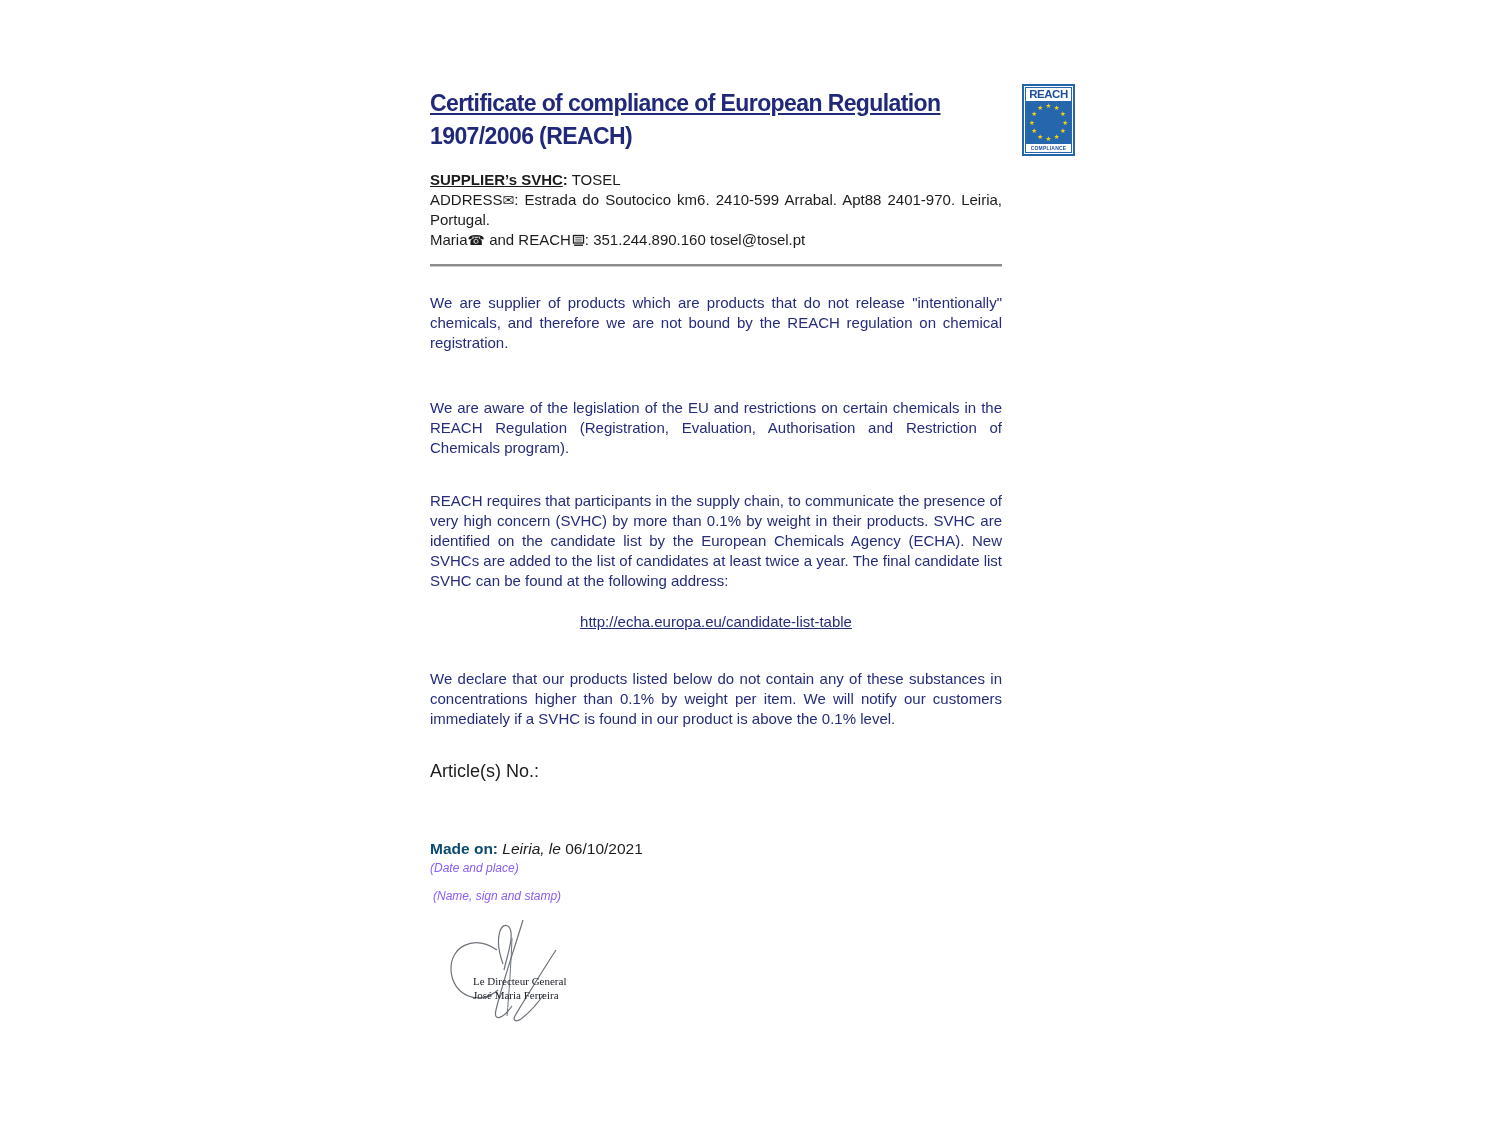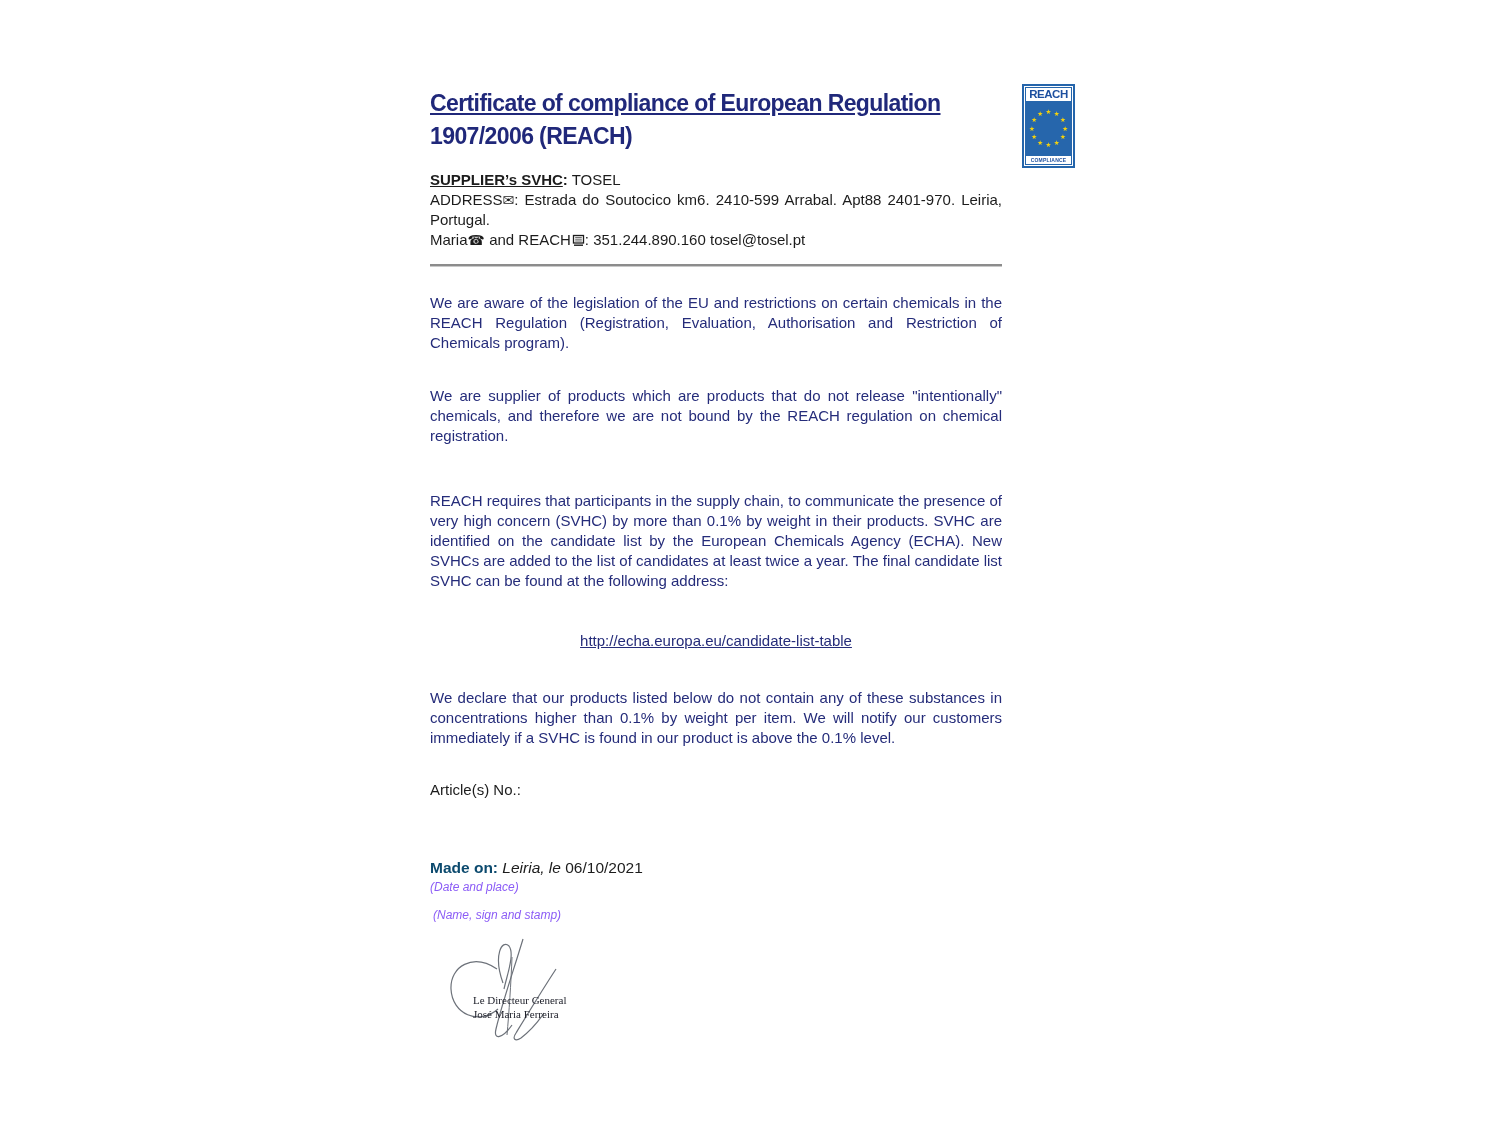--- a/index.html
+++ b/index.html
@@ -23,42 +23,42 @@
   .b { font-weight:bold; }
   .uni-icon { font-family:"DejaVu Sans", sans-serif; font-size:14px; }
   .monitor-svg { vertical-align:-2px; margin-left:1px; }
 
   .rule { height:3px; background:#8c8c8c; border-bottom:1px solid #c9c9c9;
           margin-bottom:26px; }
 
   .para { color:#252c7a; font-size:15px; line-height:20px; text-align:justify; }
   .p1 { margin-bottom:33px; }
   .p2 { margin-bottom:45px; }
-  .p3 { margin-bottom:41px; }
+  .p3 { margin-bottom:22px; }
   .p4 { margin-bottom:32px; }
   .linkline { text-align:center; margin-bottom:38px; }
   .linkline a { color:#252c7a; font-size:15px; text-decoration:underline; cursor:pointer; }
 
-  .article { color:#1c1c1c; font-size:15px; line-height:20px; margin-bottom:57px; }
+  .article { color:#1c1c1c; font-size:18px; line-height:20px; margin-bottom:57px; }
 
   .sig-row { font-size:15.5px; line-height:22px; color:#1c1c1c; }
   .navy-b { color:#0c4a6e; font-weight:bold; }
   .ital { font-style:italic; }
   .note { font-size:12px; line-height:16px; font-style:italic; color:#8b5cf6; }
   .note1 { margin-bottom:12px; }
   .note2 { margin-bottom:14px; padding-left:3px; }
 
   .signature { position:relative; width:160px; height:115px; margin-left:5px; }
   .signature svg { position:absolute; left:0; top:0; }
   .sig-text { position:absolute; left:38px; top:56px; width:120px;
               font-family:"Liberation Serif", serif; font-size:11px; line-height:14px;
               color:#20222c; }
 
   
-  .reach-logo { position:absolute; left:1022px; top:84px; width:53px; height:84px;
+  .reach-logo { position:absolute; left:1022px; top:84px; width:53px; height:72px;
                 border:2px solid #2565ab; background:#ffffff; padding:1px;
                 display:flex; flex-direction:column; }
   .logo-top { background:#ffffff; color:#1d4f9f; font-weight:bold; font-size:11.5px;
               line-height:13px; text-align:center; letter-spacing:-0.5px;
               border:1px solid #2565ab; border-bottom:none; }
   .logo-mid { flex:1; background:#2666ac; position:relative; }
   .stars-box { position:absolute; left:50%; top:50%; width:36px; height:36px;
                transform:translate(-50%,-50%); }
   .star { position:absolute; transform:translate(-50%,-50%); font-size:6.5px;
           color:#f2d00e; font-family:"DejaVu Sans", sans-serif; }
@@ -114,22 +114,22 @@
             <rect x="1.5" y="1.5" width="10" height="7.5" fill="none" stroke="#1c1c1c" stroke-width="1.3"></rect>
             <path d="M3.2 3.4h6.6M3.2 5.2h6.6M3.2 7h6.6" stroke="#1c1c1c" stroke-width="0.7"></path>
             <path d="M2 11.2h9" stroke="#1c1c1c" stroke-width="1.4"></path>
           </svg><span>:</span>
         <span>351.244.890.160 tosel@tosel.pt</span>
       </div>
     </div>
 
     <div class="rule"></div>
 
+    <p class="para p2">We are supplier of products which are products that do not release "intentionally" chemicals, and therefore we are not bound by the REACH regulation on chemical registration.</p>
     <p class="para p1">We are aware of the legislation of the EU and restrictions on certain chemicals in the REACH Regulation (Registration, Evaluation, Authorisation and Restriction of Chemicals program).</p>
-    <p class="para p2">We are supplier of products which are products that do not release "intentionally" chemicals, and therefore we are not bound by the REACH regulation on chemical registration.</p>
     <p class="para p3">REACH requires that participants in the supply chain, to communicate the presence of very high concern (SVHC) by more than 0.1% by weight in their products. SVHC are identified on the candidate list by the European Chemicals Agency (ECHA). New SVHCs are added to the list of candidates at least twice a year. The final candidate list SVHC can be found at the following address:</p>
 
     <div class="linkline">
       <a>http://echa.europa.eu/candidate-list-table</a>
     </div>
 
     <p class="para p4">We declare that our products listed below do not contain any of these substances in concentrations higher than 0.1% by weight per item. We will notify our customers immediately if a SVHC is found in our product is above the 0.1% level.</p>
 
     <p class="article">Article(s) No.:</p>
 

